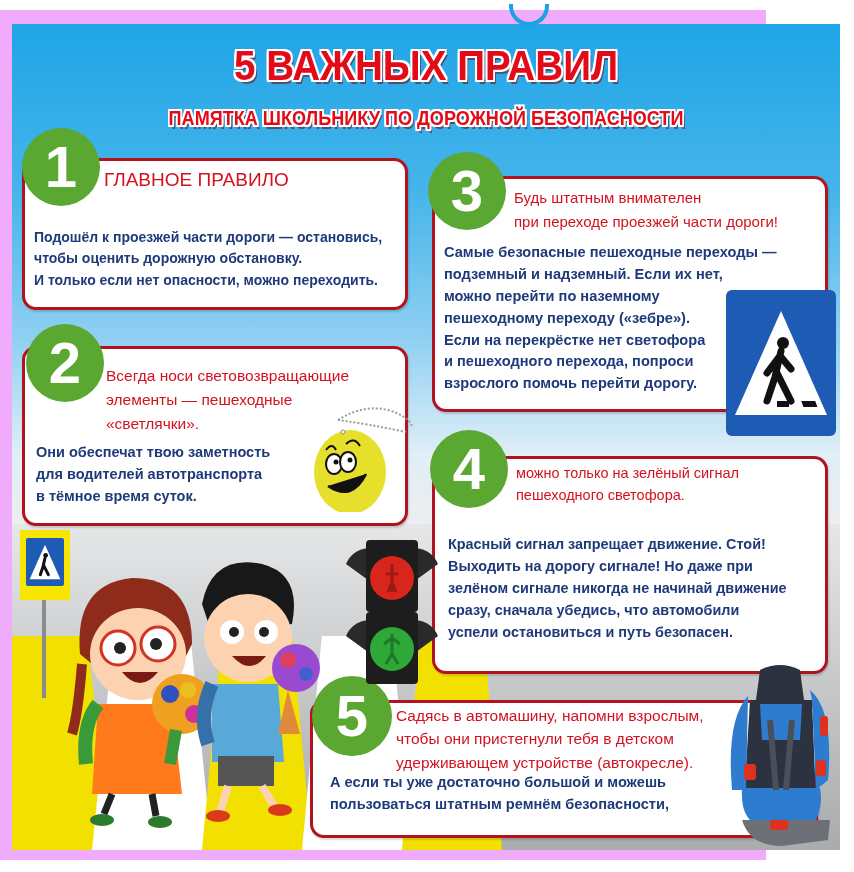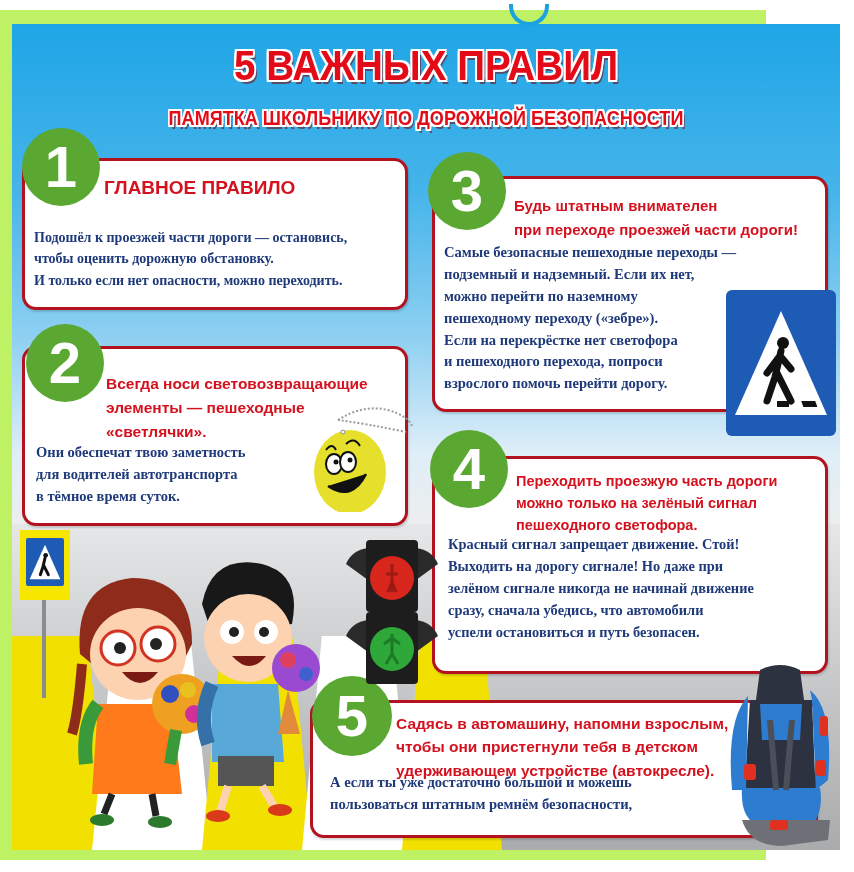--- a/index.html
+++ b/index.html
@@ -1,21 +1,21 @@
 <!DOCTYPE html>
 <html><head>
 <meta charset="utf-8">
 <style>
   * { box-sizing: border-box; margin: 0; padding: 0; }
   html, body { width: 854px; height: 872px; overflow: hidden; background: #ffffff; }
   body { position: relative; font-family: "Liberation Sans", "DejaVu Sans", sans-serif; }
 
   .poster {
     position: absolute; left: 0; top: 10px; width: 766px; height: 850px;
-    background: #bef264;
+    background: #f0abfc;
   }
   .top-ring {
     position: absolute; left: 509px; top: -6px; width: 40px; height: 22px;
     border: 4px solid #1aa3e0; border-top: none; border-radius: 0 0 22px 22px;
     background: transparent; z-index: 5;
   }
   .panel {
     position: absolute; left: 12px; top: 14px; width: 828px; height: 826px;
     background: linear-gradient(to bottom, #1fa5e6 0%, #45b4ea 20%, #8fd0f2 38%, #dfeef7 52%, #eceeef 60%, #c9cbcd 100%);
     overflow: hidden;
@@ -46,26 +46,26 @@
     box-shadow: 1px 2px 2px rgba(0,0,0,0.15);
   }
   .badge {
     position: absolute; width: 78px; height: 78px; border-radius: 50%;
     background: #5aa832; color: #ffffff;
     font-family: "Liberation Sans", sans-serif; font-weight: 900; font-size: 58px;
     display: flex; align-items: center; justify-content: center; z-index: 3;
     line-height: 1;
   }
   .head {
-    position: absolute; color: #d4121f; font-weight: 700;
-    font-family: "Liberation Sans", sans-serif; line-height: 1.28; z-index: 2; margin-top: 8px;
+    position: absolute; color: #d4121f; font-weight: 400;
+    font-family: "Liberation Sans", sans-serif; line-height: 1.28; z-index: 2;
   }
   .body {
     position: absolute; color: #1f3a7a; font-weight: 700;
-    font-family: Liberation Serif, serif; font-size: 14.5px; line-height: 1.5; z-index: 2;
+    font-family: Liberation Sans, sans-serif; font-size: 14.5px; line-height: 1.5; z-index: 2;
   }
   .line { display: block; white-space: nowrap; }
 
   
   .ped-sign {
     position: absolute; background: #1e5bb5; border-radius: 6px;
     display: flex; align-items: center; justify-content: center; z-index: 4;
   }
   
   .smiley { position: absolute; z-index: 4; }
@@ -153,21 +153,20 @@
         <path d="M48 44 L42 70 L34 94 M44 66 L58 94 M46 50 L34 66 M48 50 L58 62" stroke="#111" stroke-width="7" stroke-linecap="round" fill="none"></path>
         <rect x="16" y="94" width="14" height="6" fill="#111" transform="skewX(-20)"></rect>
         <rect x="44" y="94" width="12" height="6" fill="#111"></rect>
         <rect x="70" y="94" width="14" height="6" fill="#111" transform="skewX(20) translate(-36 0)"></rect>
       </svg>
     </div>
 
     <div class="card" style="left:420px;top:432px;width:396px;height:218px;"></div>
     <div class="badge" style="left:418px;top:406px;">4</div>
     <div class="head" style="left:504px;top:438px;font-size:14.5px;line-height:1.52;">
-      <span class="line">Переходить проезжую часть дороги</span>
       <span class="line">можно только на зелёный сигнал</span>
       <span class="line">пешеходного светофора.</span>
     </div>
     <div class="body" style="left:436px;top:510px;font-size:14.4px;line-height:1.52;">
       <span class="line">Красный сигнал запрещает движение. Стой!</span>
       <span class="line">Выходить на дорогу сигнале! Но даже при</span>
       <span class="line">зелёном сигнале никогда не начинай движение</span>
       <span class="line">сразу, сначала убедись, что автомобили</span>
       <span class="line">успели остановиться и путь безопасен.</span>
     </div>

